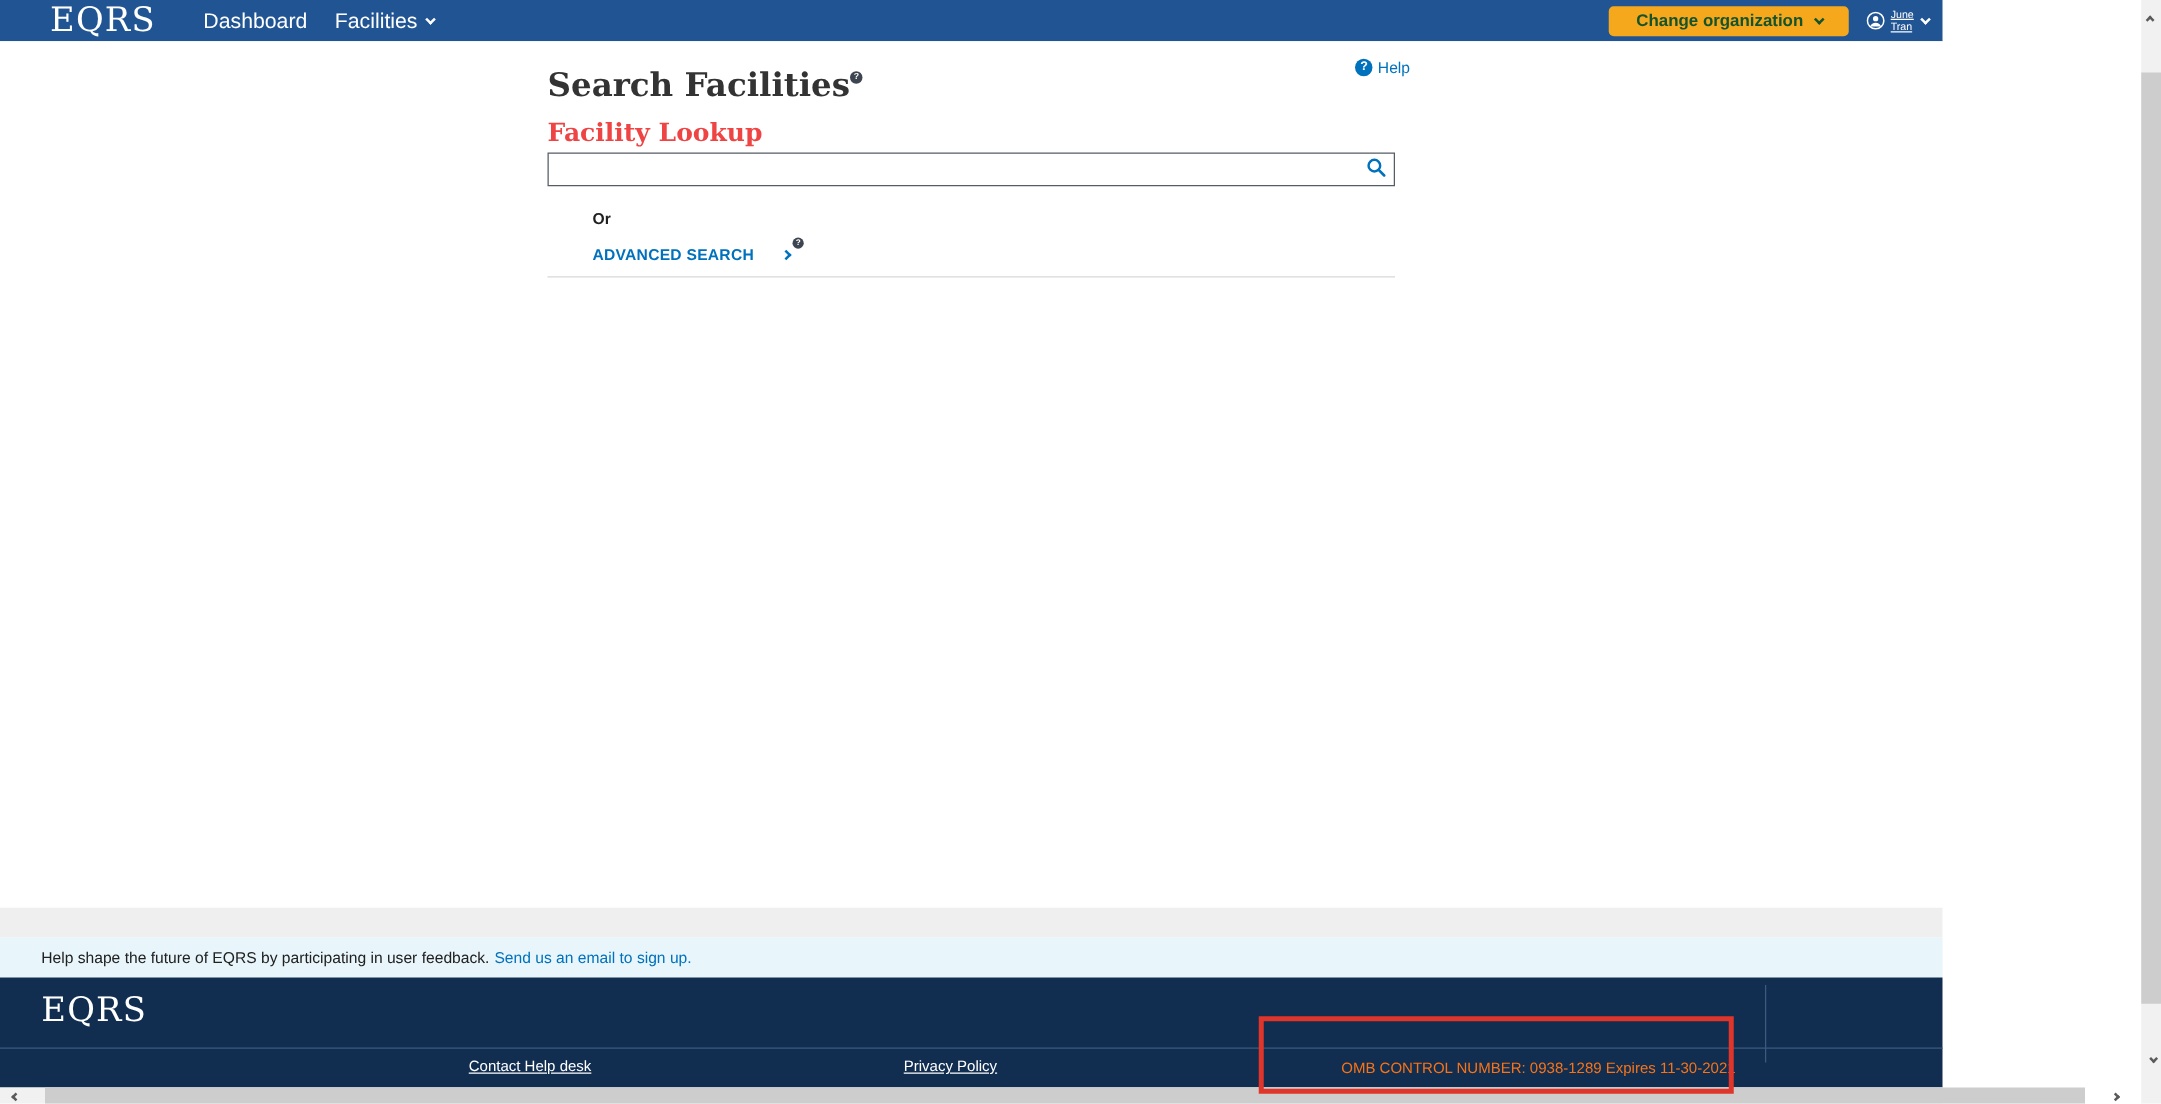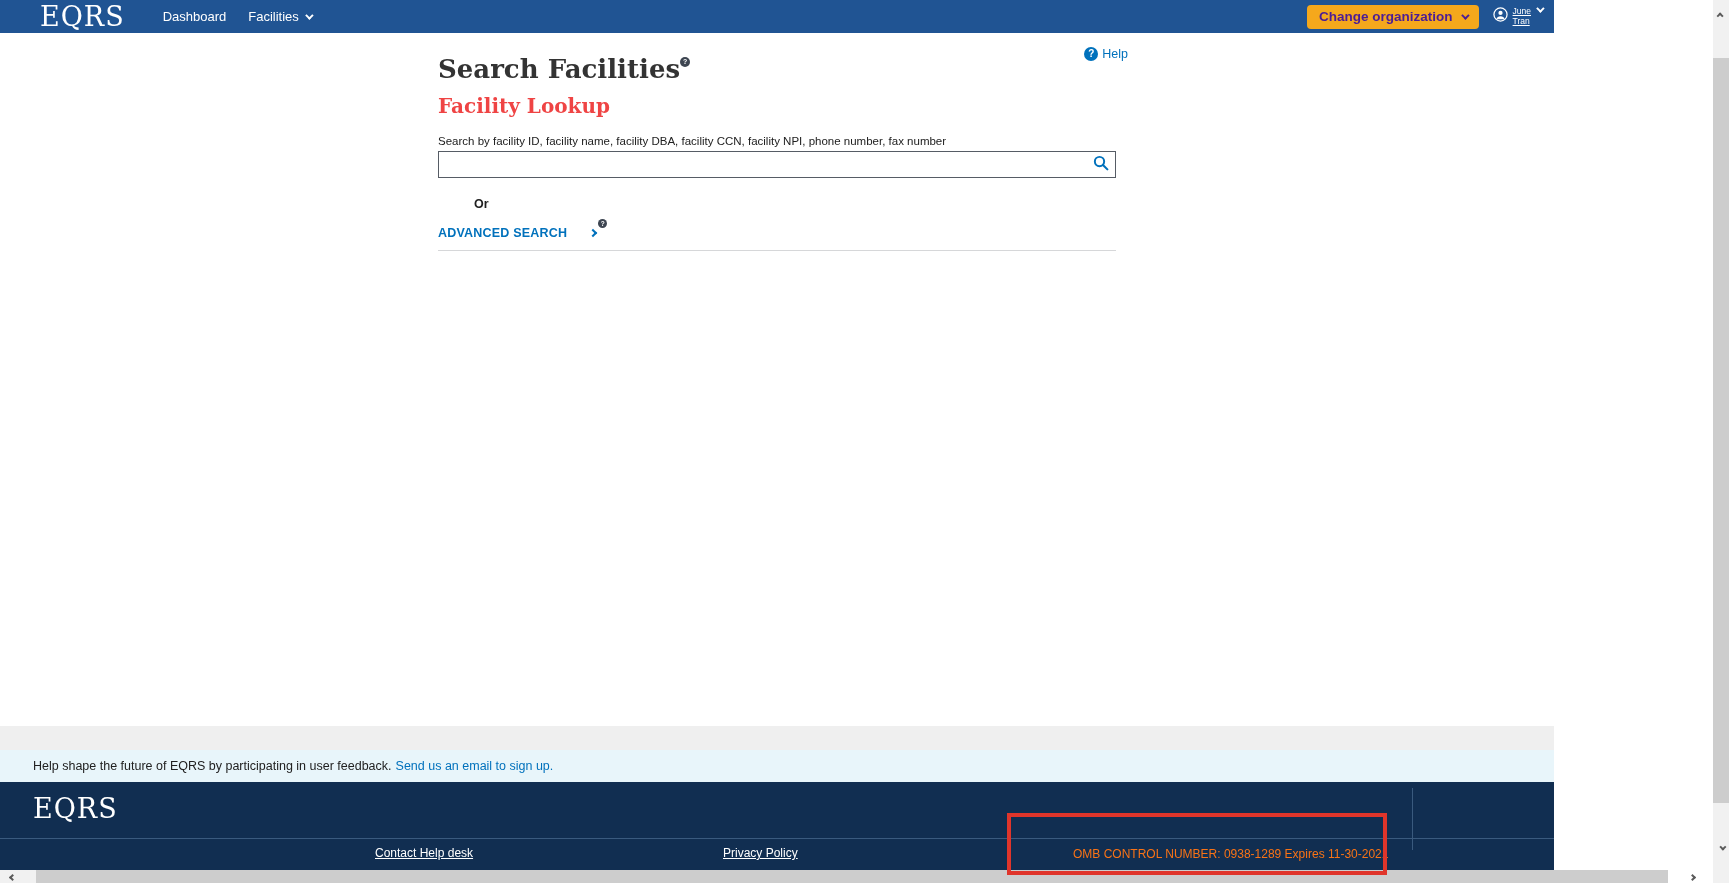--- a/index.html
+++ b/index.html
@@ -7,24 +7,24 @@
   body { font-family: "Liberation Sans", sans-serif; background:#fff; }
   #viewport { position:relative; width:1729px; height:883px; overflow:hidden; background:#fff; }
 
   
   #app { position:absolute; left:0; top:0; width:1554px; height:883px; display:flex; flex-direction:column; }
 
   
   .navbar { height:33px; background:#205493; display:flex; align-items:center; flex:0 0 auto; color:#fff; }
   .navbar-logo { font-family:"DejaVu Serif", serif; font-size:27px; color:#fff; margin-left:40px; letter-spacing:1px; line-height:1; cursor:pointer; }
   .nav-links { display:flex; align-items:center; margin-left:38px; gap:22px; }
-  .nav-link { font-size:13px; color:#fff; cursor:pointer; display:flex; align-items:center; gap:6px; }
+  .nav-link { font-size:17px; color:#fff; cursor:pointer; display:flex; align-items:center; gap:6px; }
   .navbar-right { margin-left:auto; display:flex; align-items:center; margin-right:12px; gap:14px; }
-  .btn-gold { background:#f5a81c; color:#4c1d95; font-weight:700; font-size:13.5px; border:none; border-radius:4px; padding:5px 12px; display:flex; align-items:center; gap:8px; cursor:pointer; height:24px; }
-  .user-box { display:flex; gap:5px; cursor:pointer;text-decoration:underline; }
+  .btn-gold { background:#f5a81c; color:#14532d; font-weight:700; font-size:13.5px; border:none; border-radius:4px; padding:5px 22px; display:flex; align-items:center; gap:8px; cursor:pointer; height:24px; }
+  .user-box { display:flex; align-items:center; gap:5px; cursor:pointer;text-decoration:underline; }
   .user-name { font-size:8.5px; line-height:1.1; color:#fff; }
 
   
   .chev { display:inline-block; width:6px; height:6px; border-right:2px solid currentColor; border-bottom:2px solid currentColor; }
   .chev-down  { transform:rotate(45deg) translateY(-2px); }
   .chev-right { transform:rotate(-45deg); }
   .chev-up    { transform:rotate(-135deg) translateY(-2px); }
   .chev-left  { transform:rotate(135deg); }
 
   
@@ -34,21 +34,21 @@
   .title-glossary { display:inline-block; width:10px; height:10px; background:#3d4551; color:#fff; border-radius:50%; font-size:7px; line-height:10px; text-align:center; font-family:"Liberation Sans",sans-serif; font-weight:700; vertical-align:super; transform:translateY(-4px); cursor:pointer; }
   .page-subtitle { font-family:"DejaVu Serif", serif; font-size:20px; font-weight:700; color:#ef4444; margin-top:9px; }
   .help-link { position:absolute; top:14px; right:-12px; display:flex; align-items:center; gap:4px; color:#0071bc; font-size:12.5px; cursor:pointer; }
   .help-badge { width:14px; height:14px; border-radius:50%; background:#0071bc; color:#fff; font-size:10px; font-weight:700; line-height:14px; text-align:center; }
   .search-hint { font-size:11.5px; color:#212121; margin-top:17px; }
   .search-wrap { position:relative; margin-top:4px; }
   .search-input { width:100%; height:27px; border:1px solid #565c65; border-radius:0; padding:0 34px 0 8px; font-size:13px; color:#212121; background:#fff; }
   .search-icon-btn { position:absolute; right:4px; top:3px; width:22px; height:22px; background:transparent; border:none; cursor:pointer; }
   .or-label { font-size:12.5px; font-weight:700; color:#212121; margin-top:19px;margin-left:36px; }
   .adv-row { margin-top:15px; display:flex; align-items:flex-start; }
-  .adv-link { color:#0071bc; font-size:12.5px; font-weight:700; letter-spacing:0.2px; cursor:pointer; display:flex; align-items:center; gap:23px; }
+  .adv-link { color:#0071bc; font-size:12.5px; font-weight:700; letter-spacing:0.2px; cursor:pointer; display:flex; align-items:center; gap:23px;margin-left:36px; }
   .adv-glossary { display:inline-block; width:9px; height:9px; background:#3d4551; color:#fff; border-radius:50%; font-size:6.5px; line-height:9px; text-align:center; font-weight:700; transform:translateY(-7px); margin-left:2px; cursor:pointer; }
   .divider { border:none; border-top:1px solid #d6d7d9; margin-top:10px; }
 
   
   .gray-band { flex:0 0 24px; background:#efefef; }
   .feedback-bar { flex:0 0 32px; background:#e8f5fa; display:flex; align-items:center; padding-left:33px; font-size:12.5px; color:#212121; gap:4px; }
   .feedback-link { color:#0071bc; cursor:pointer; }
 
   
   .footer { flex:0 0 88px; background:#112e51; position:relative; color:#fff; }
@@ -113,21 +113,20 @@
 
     <main class="main">
       <div class="content">
         <h1 class="page-title"><span>Search Facilities</span><span class="title-glossary">?</span></h1>
         <div class="help-link">
           <span class="help-badge">?</span>
           <span>Help</span>
         </div>
         <h2 class="page-subtitle">Facility Lookup</h2>
 
-        <div class="search-hint">Search by facility ID, facility name, facility DBA, facility CCN, facility NPI, phone number, fax number</div>
         <div class="search-wrap">
           <input class="search-input" type="text" value="" style="">
           <button class="search-icon-btn">
             <svg width="18" height="18" viewBox="0 0 24 24">
               <circle cx="10" cy="10" r="6.2" fill="none" stroke="#0071bc" stroke-width="2.6"></circle>
               <line x1="14.6" y1="14.6" x2="20.5" y2="20.5" stroke="#0071bc" stroke-width="2.8" stroke-linecap="round"></line>
             </svg>
           </button>
         </div>
 

